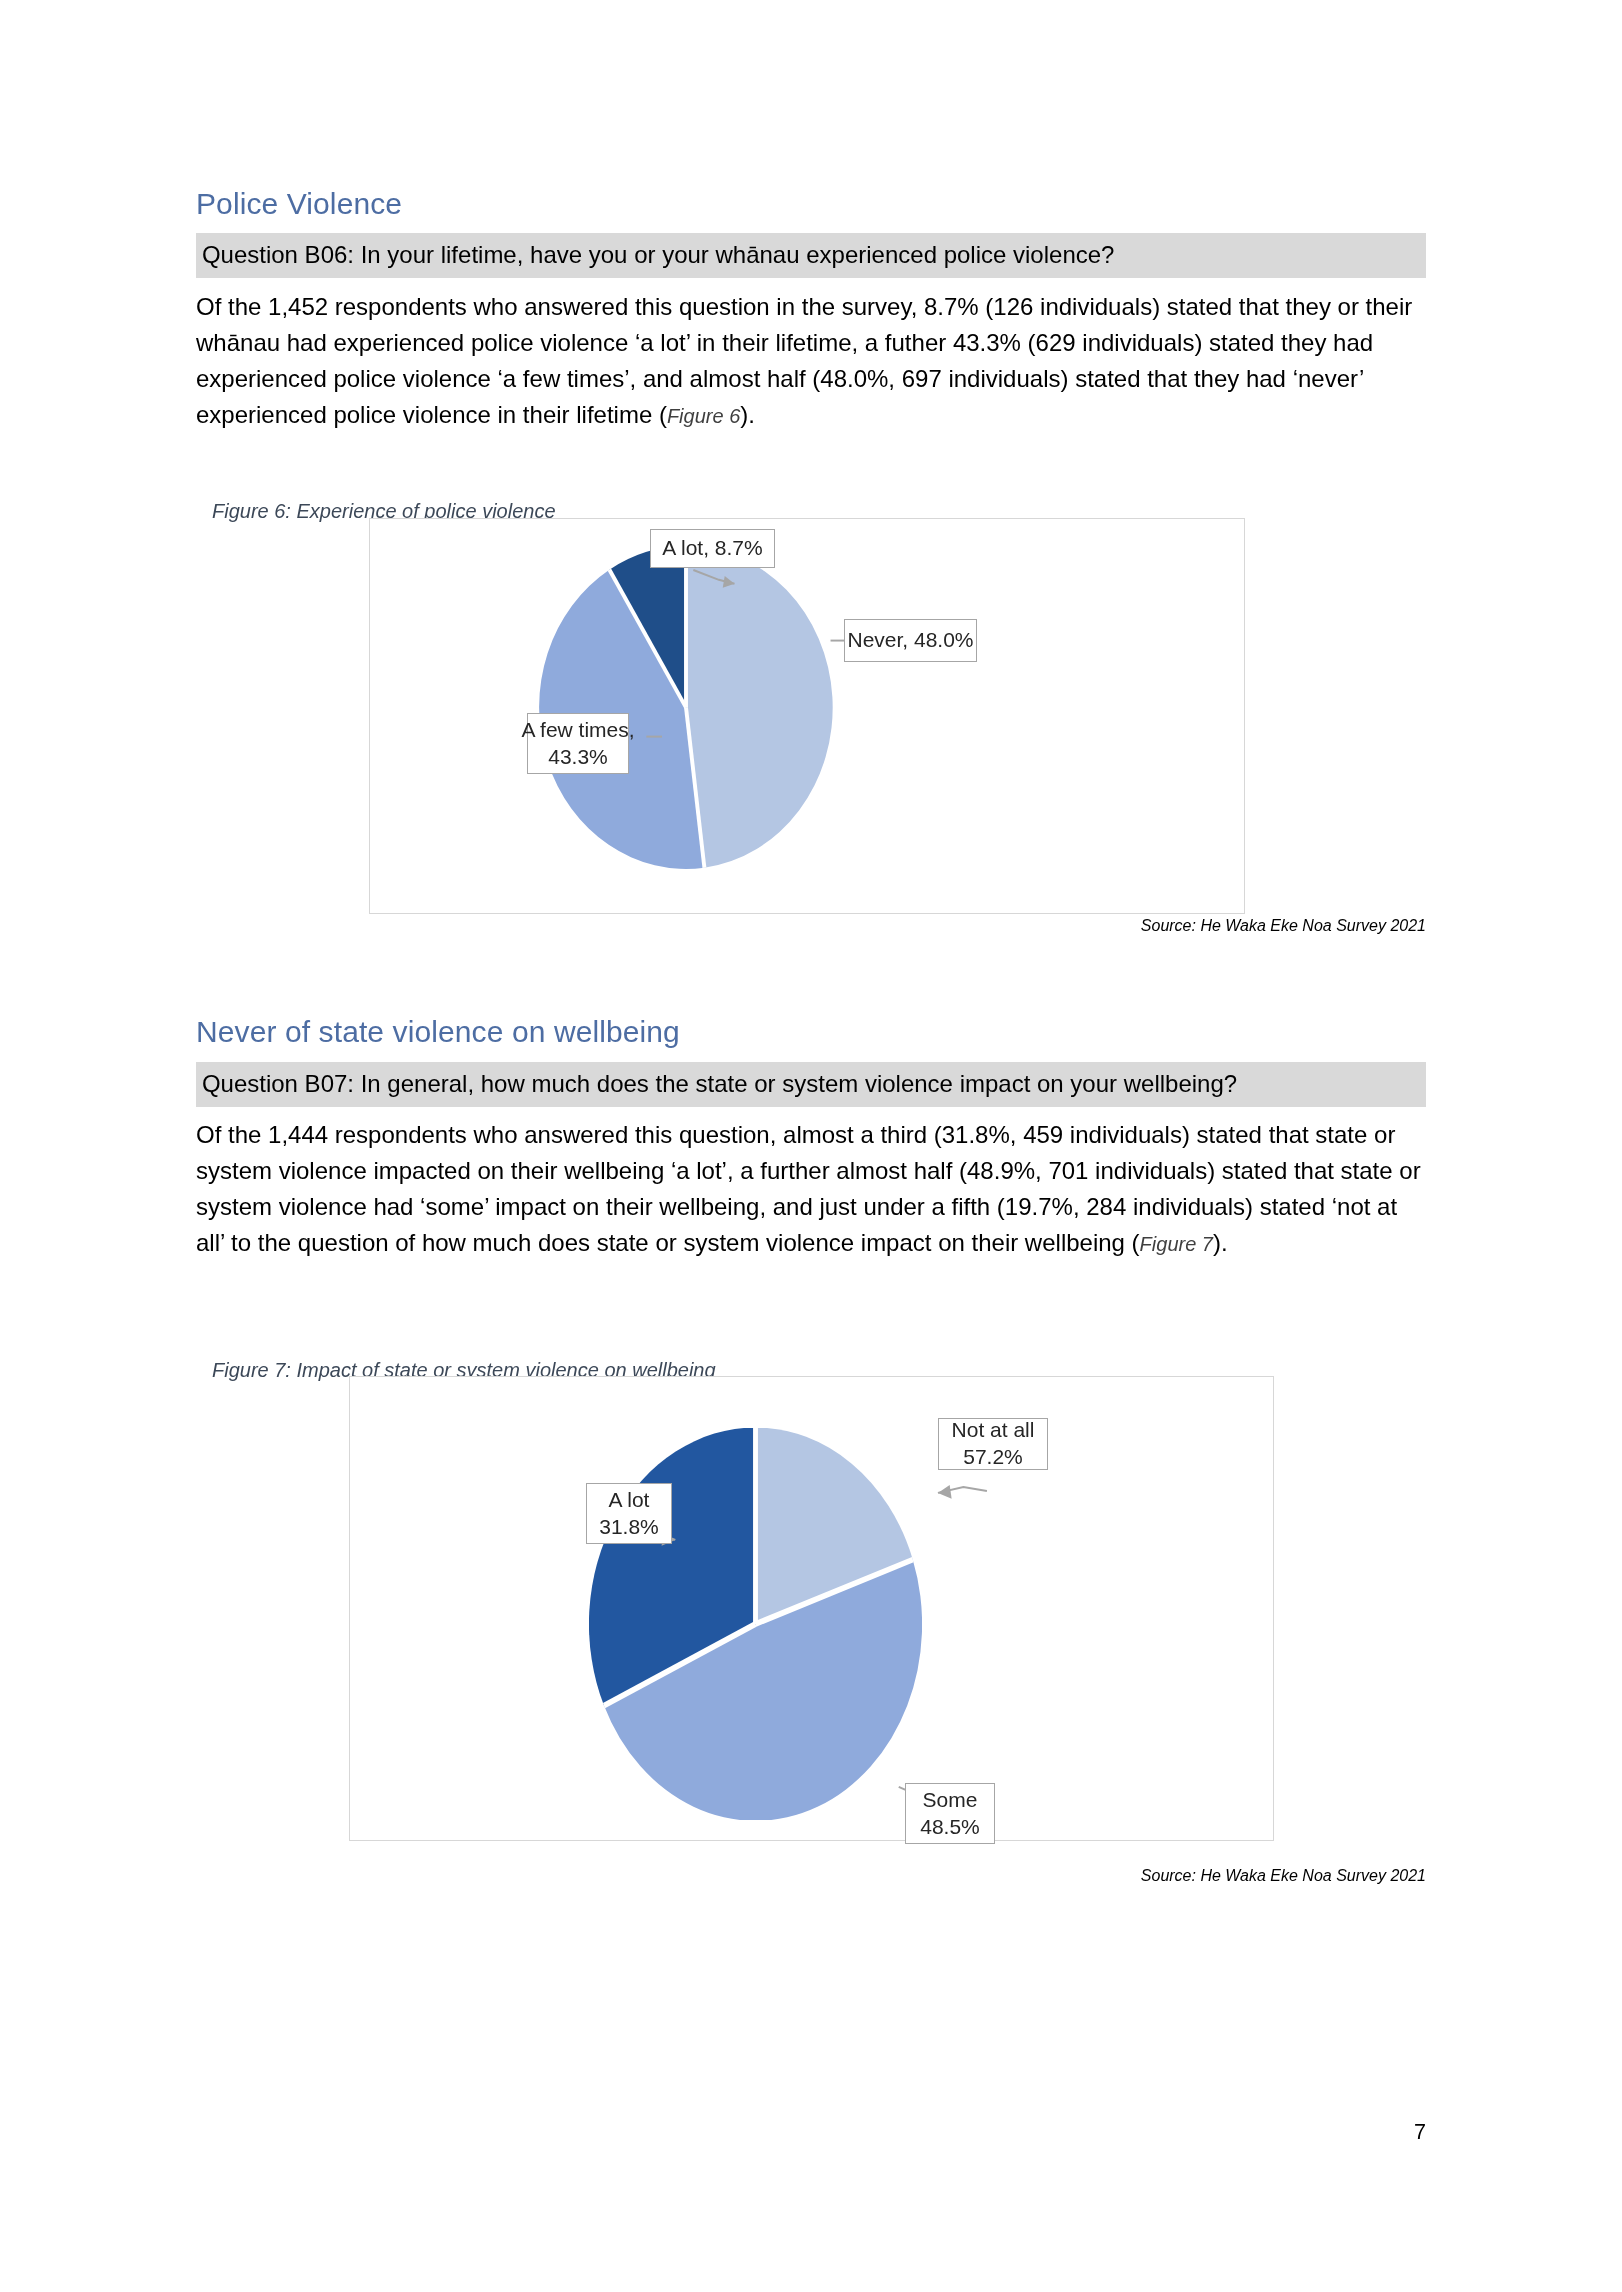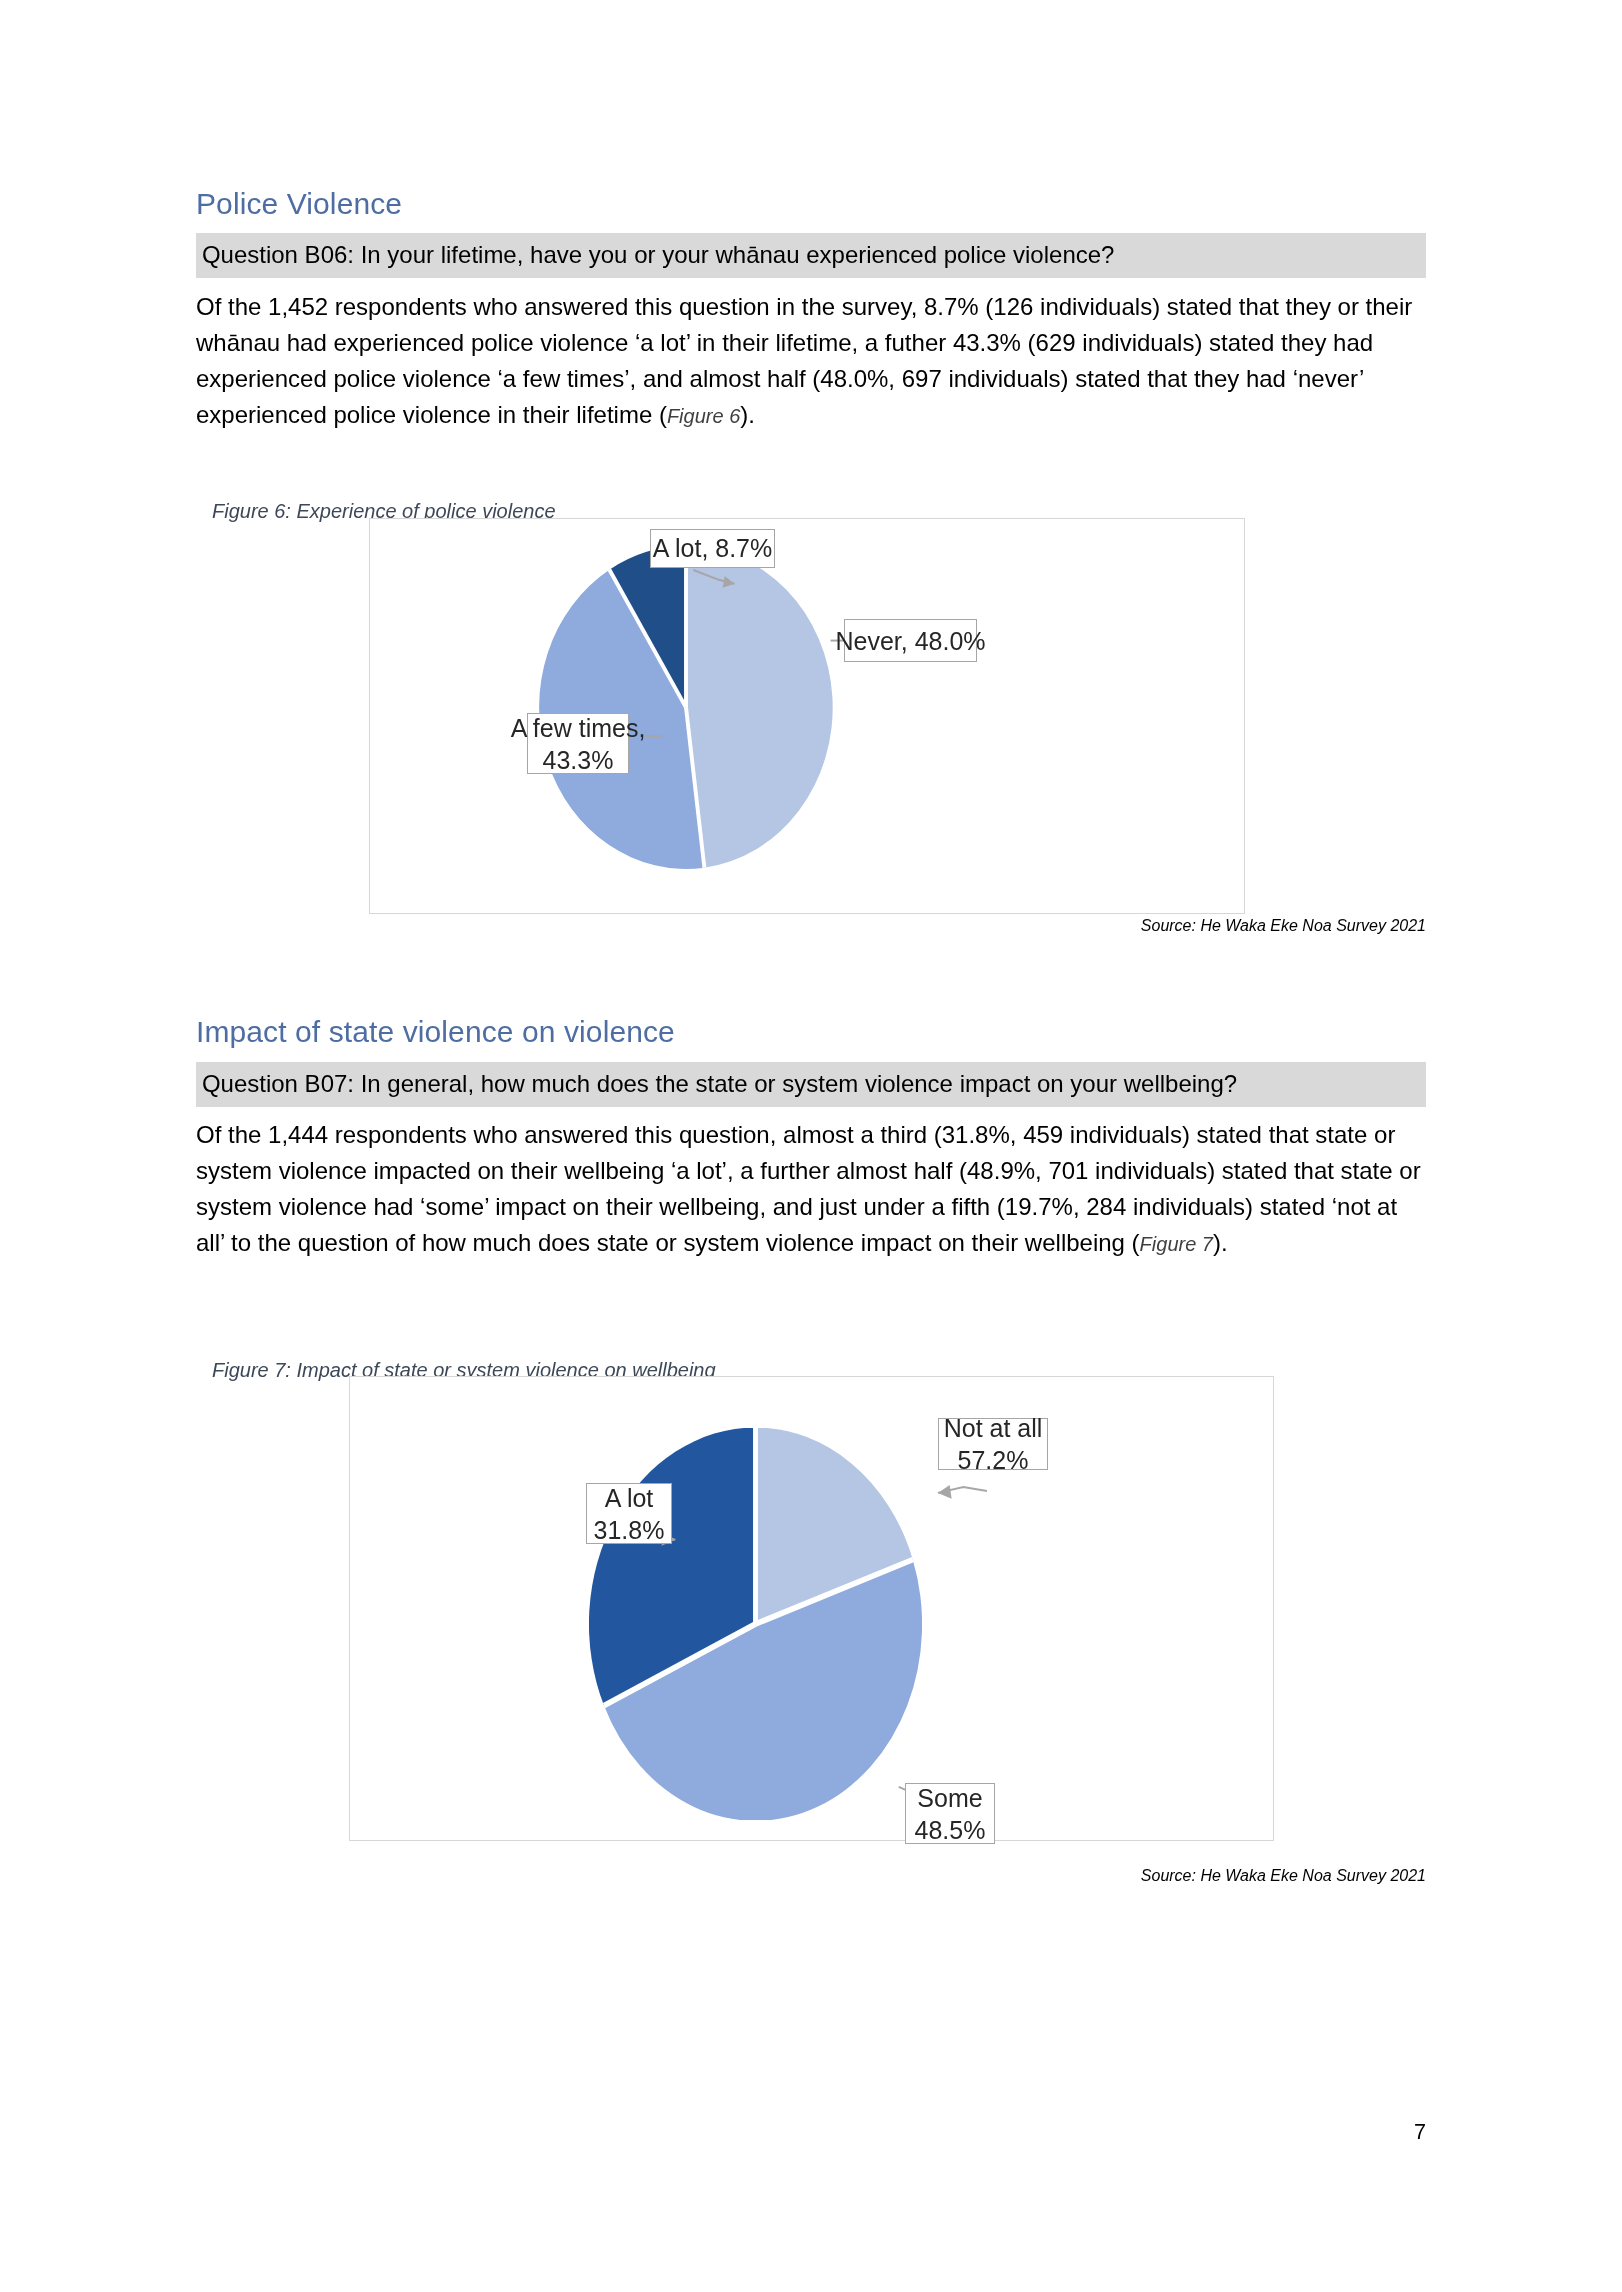--- a/index.html
+++ b/index.html
@@ -93,21 +93,21 @@
     position: absolute;
   }
   .pie-svg { display: block; }
 
   
   .callout {
     position: absolute;
     border: 1px solid #a6a6a6;
     background: #ffffff;
     color: #262626;
-    font-size: 25px;
+    font-size: 21px;
     line-height: 1.28;
     text-align: center;
     padding: 4.9px 7.8px;
     box-sizing: border-box;
     white-space: nowrap;
   }
 
   .page-number {
     position: absolute;
     right: 196px;
@@ -177,21 +177,21 @@
       <span>A few times,</span>
       <span>43.3%</span>
     </div>
   </div>
 
   <div class="content" style="top:917px; width:1230px;">
     <p class="source-line">Source:  He Waka Eke Noa Survey 2021</p>
   </div>
 
   <div class="content" style="top:1014px;">
-    <h2 class="section-heading">Impact of state violence on violence</h2>
+    <h2 class="section-heading">Never of state violence on wellbeing</h2>
   </div>
 
   <div class="content" style="top:1062px;">
     <div class="question-banner">Question B07:  In general, how much does the state or system violence impact on your wellbeing?</div>
   </div>
 
   <div class="content" style="top:1117px; width:1225px;">
     <p class="body-text"><span>Of the 1,444 respondents who answered this question, almost a third (31.8%, 459 individuals) stated that state or system violence impacted on their wellbeing ‘a lot’, a further almost half (48.9%, 701 individuals) stated that state or system violence had ‘some’ impact on their wellbeing, and just under a fifth (19.7%, 284 individuals) stated ‘not at all’ to the question of how much does state or system violence impact on their wellbeing (</span><span class="figref">Figure 7</span><span>).</span></p>
   </div>
 

